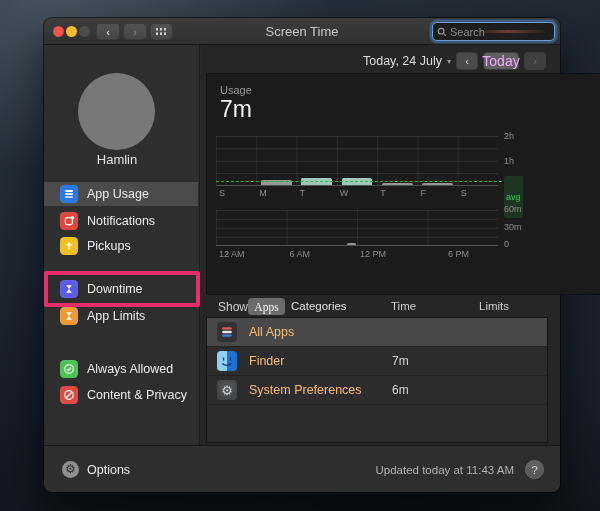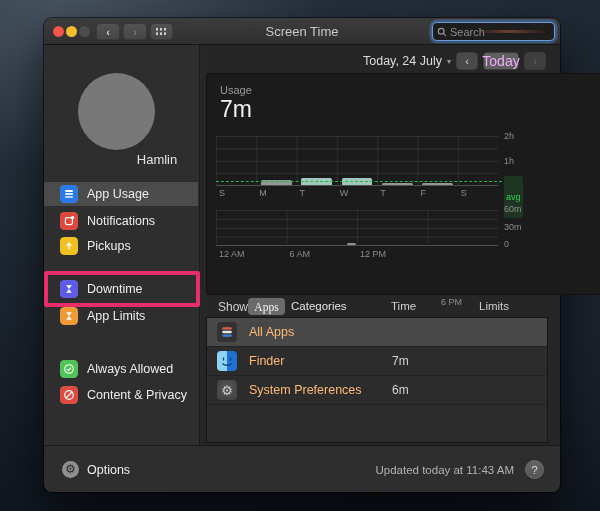--- a/index.html
+++ b/index.html
@@ -37,21 +37,21 @@
     color:#bbb; font-size:11px; font-family:"Liberation Sans",sans-serif; }
   .searchbox input::placeholder { color:#8d8d8d; }
   .smudge { position:absolute; right:9px; top:7px; width:68px; height:3px; border-radius:2px;
     background:linear-gradient(90deg, rgba(170,85,60,0) 0%, rgba(190,96,70,.5) 45%, rgba(160,80,60,.08) 100%);
     filter:blur(.6px); }
 
   
   .sidebar { position:absolute; left:0; top:27px; width:156px; bottom:47px;
     background:#2e2e2e; border-right:1px solid #1c1c1c; }
   .avatar { position:absolute; left:34px; top:28px; width:77px; height:77px; border-radius:50%; background:#787878; }
-  .user-name { position:absolute; left:0; top:107px; width:146px; text-align:center; font-size:13px; color:#e2e2e2;margin-left:40px; }
+  .user-name { position:absolute; left:0; top:107px; width:146px; text-align:center; font-size:13px; color:#e2e2e2; }
   .side-item { position:absolute; left:0; right:1px; height:24px; display:flex; align-items:center;
     gap:9px; padding-left:16px; }
   .side-item.selected { background:#4b4b4b; }
   .sicon { width:18px; height:18px; border-radius:4.5px; flex:0 0 18px;
     display:flex; align-items:center; justify-content:center; box-shadow:inset 0 0 1px rgba(255,255,255,.25); }
   .slabel { font-size:12.5px; color:#ececec; white-space:nowrap; }
   .annotation-box { position:absolute; left:0; top:226px; width:156px; height:36px;
     border:4px solid #e72e6b; border-radius:2px; z-index:5; pointer-events:none; }
   .options-row { position:absolute; left:18px; bottom:14px; display:flex; align-items:center; gap:8px; }
   .gear-circle { width:17px; height:17px; border-radius:50%; background:#8f8f8f; color:#2c2c2c;
@@ -264,21 +264,21 @@
       <span class="ylab" style="top:82px">1h</span>
       <span class="ylab avg" style="top:102px">avg</span>
 
       <div class="plot day" id="day-plot">
           <div class="bar" style="left: 130.66px; width: 8.93px; height: 2.33333px; background: rgb(143, 148, 143);"></div>
         </div>
       <div class="xlabels day" id="day-xlabels">
           <span class="xlab" style="left: 3px;">12 AM</span>
           <span class="xlab" style="left: 73.5px;">6 AM</span>
           <span class="xlab" style="left: 144px;">12 PM</span>
-          <span class="xlab" style="left: 225px; margin-top: 48px;">6 PM</span>
+          <span class="xlab" style="left: 232px;">6 PM</span>
         </div>
       <span class="ylab" style="top:130px">60m</span>
       <span class="ylab" style="top:148px">30m</span>
       <span class="ylab" style="top:165px">0</span>
     </div>
 
     <div class="show-row">
       <span class="show-label">Show:</span>
       <span class="seg-selected">Apps</span>
       <span class="seg-plain">Categories</span>

